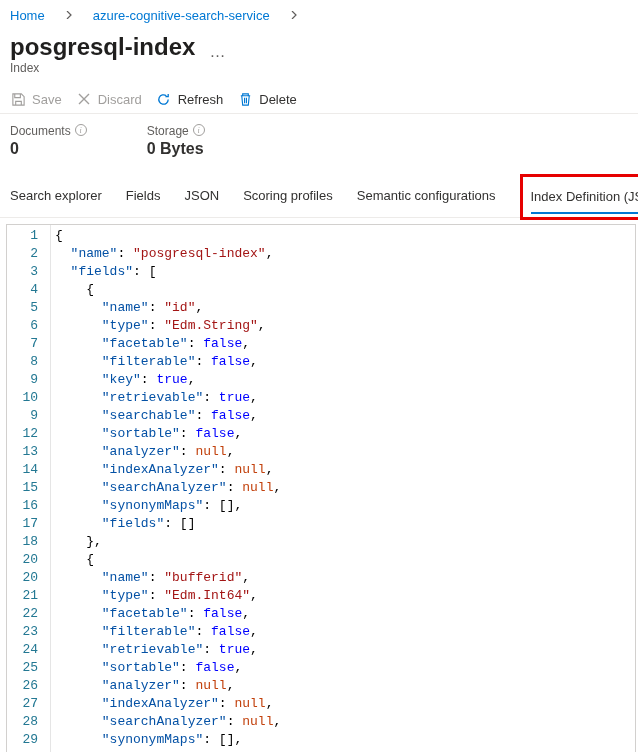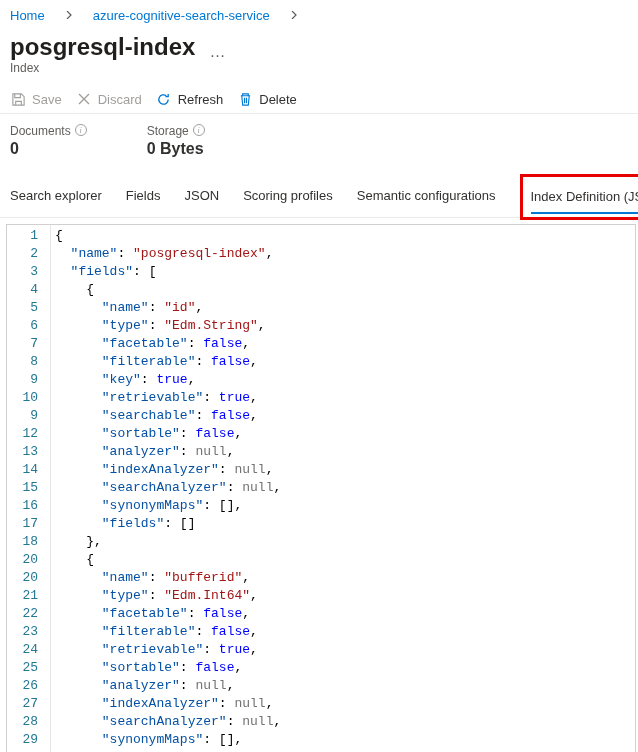--- a/index.html
+++ b/index.html
@@ -125,21 +125,21 @@
     user-select: none;
   }
   .code {
     padding: 2px 0 2px 4px;
     white-space: pre;
     flex: 1;
   }
   .s-key   { color: #0451a5; }
   .s-str   { color: #a31515; }
   .s-bool  { color: #0000ff; text-align: right; }
-  .s-null  { color: #737373; }
+  .s-null  { color: #c2410c; }
   .s-punc  { color: #000000; }
 </style>
 </head>
 <body>
 
 <div class="breadcrumb">
   <a href="#">Home</a>
   <span class="sep">
     <svg width="8" height="8" viewBox="0 0 8 8">
         <path d="M2 0 L6 4 L2 8" fill="none" stroke="#605e5c" stroke-width="1.2"></path>

